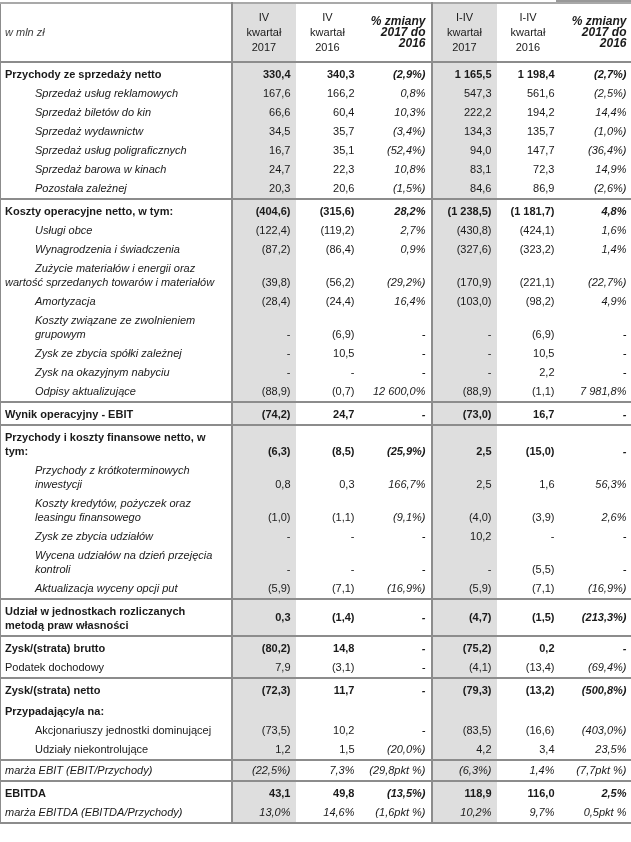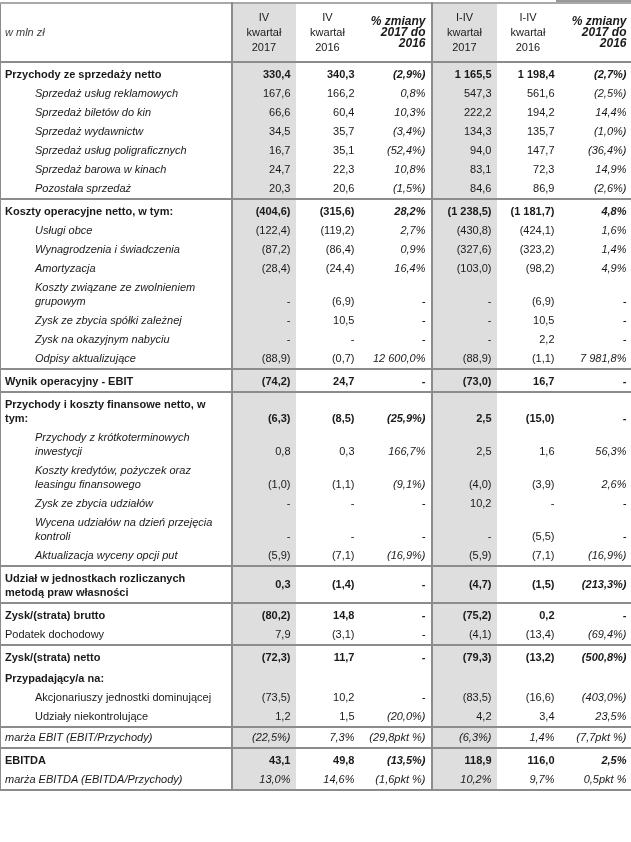--- a/index.html
+++ b/index.html
@@ -162,21 +162,21 @@
         <tr class="sub">
           <td class="lbl">Sprzedaż barowa w kinach</td>
           <td class="val shade vline">24,7</td>
           <td class="val">22,3</td>
           <td class="val pct">10,8%</td>
           <td class="val shade vline">83,1</td>
           <td class="val">72,3</td>
           <td class="val pct">14,9%</td>
         </tr>
         <tr class="sub">
-          <td class="lbl">Pozostała sprzedaż</td>
+          <td class="lbl">Pozostała zależnej</td>
           <td class="val shade vline">20,3</td>
           <td class="val">20,6</td>
           <td class="val pct">(1,5%)</td>
           <td class="val shade vline">84,6</td>
           <td class="val">86,9</td>
           <td class="val pct">(2,6%)</td>
         </tr>
         <tr class="section bt">
           <td class="lbl">Koszty operacyjne netto, w tym:</td>
           <td class="val shade vline">(404,6)</td>
@@ -196,20 +196,29 @@
           <td class="val pct">1,6%</td>
         </tr>
         <tr class="sub">
           <td class="lbl">Wynagrodzenia i świadczenia</td>
           <td class="val shade vline">(87,2)</td>
           <td class="val">(86,4)</td>
           <td class="val pct">0,9%</td>
           <td class="val shade vline">(327,6)</td>
           <td class="val">(323,2)</td>
           <td class="val pct">1,4%</td>
+        </tr>
+        <tr class="sub hang">
+          <td class="lbl">Zużycie materiałów i energii oraz wartość sprzedanych towarów i materiałów</td>
+          <td class="val shade vline">(39,8)</td>
+          <td class="val">(56,2)</td>
+          <td class="val pct">(29,2%)</td>
+          <td class="val shade vline">(170,9)</td>
+          <td class="val">(221,1)</td>
+          <td class="val pct">(22,7%)</td>
         </tr>
         <tr class="sub">
           <td class="lbl">Amortyzacja</td>
           <td class="val shade vline">(28,4)</td>
           <td class="val">(24,4)</td>
           <td class="val pct">16,4%</td>
           <td class="val shade vline">(103,0)</td>
           <td class="val">(98,2)</td>
           <td class="val pct">4,9%</td>
         </tr>

